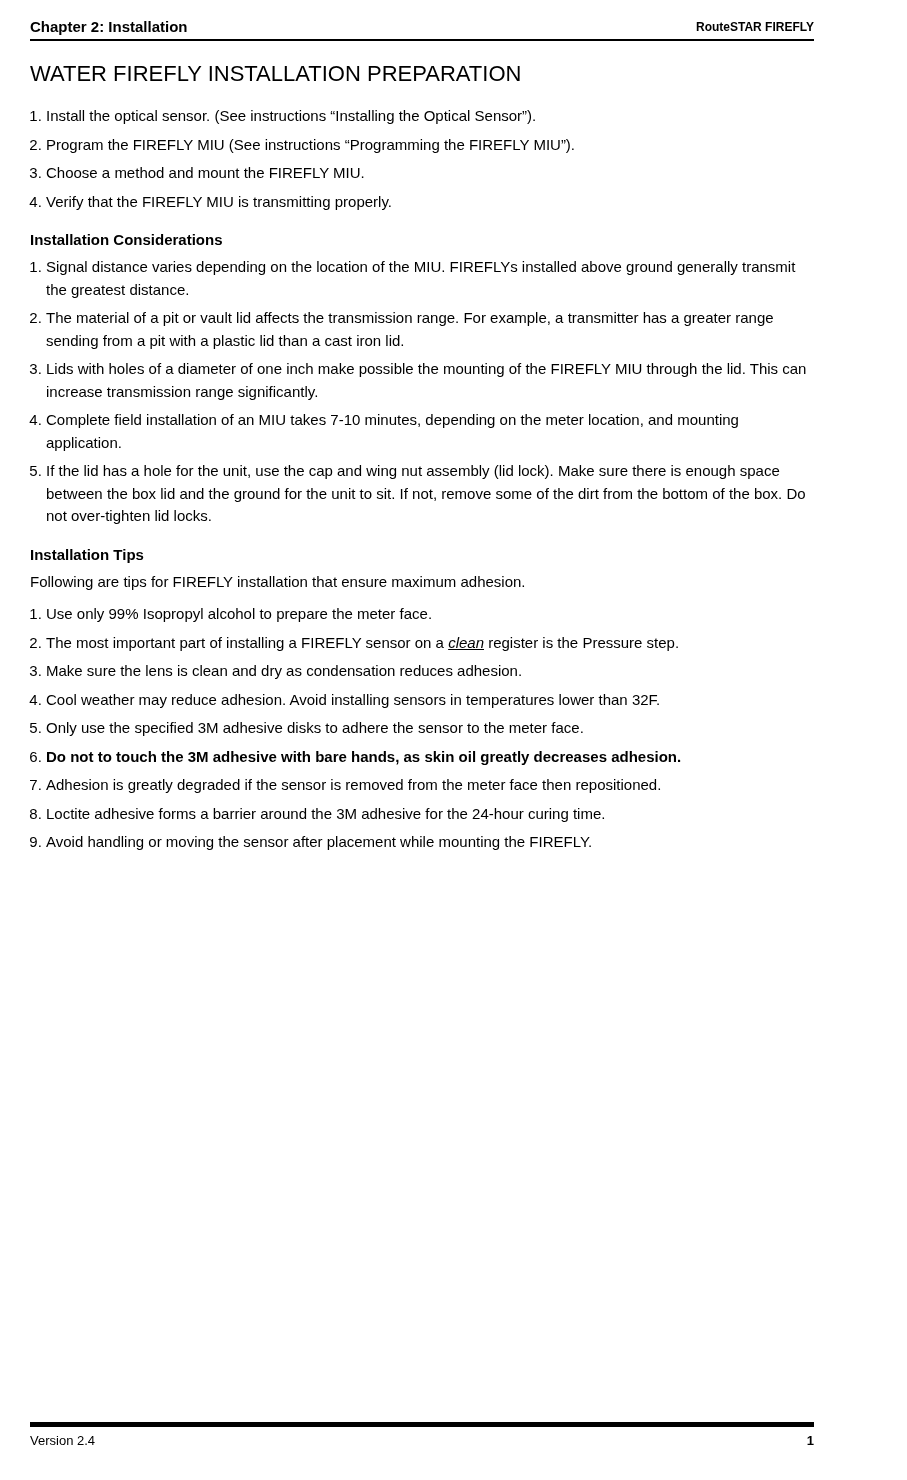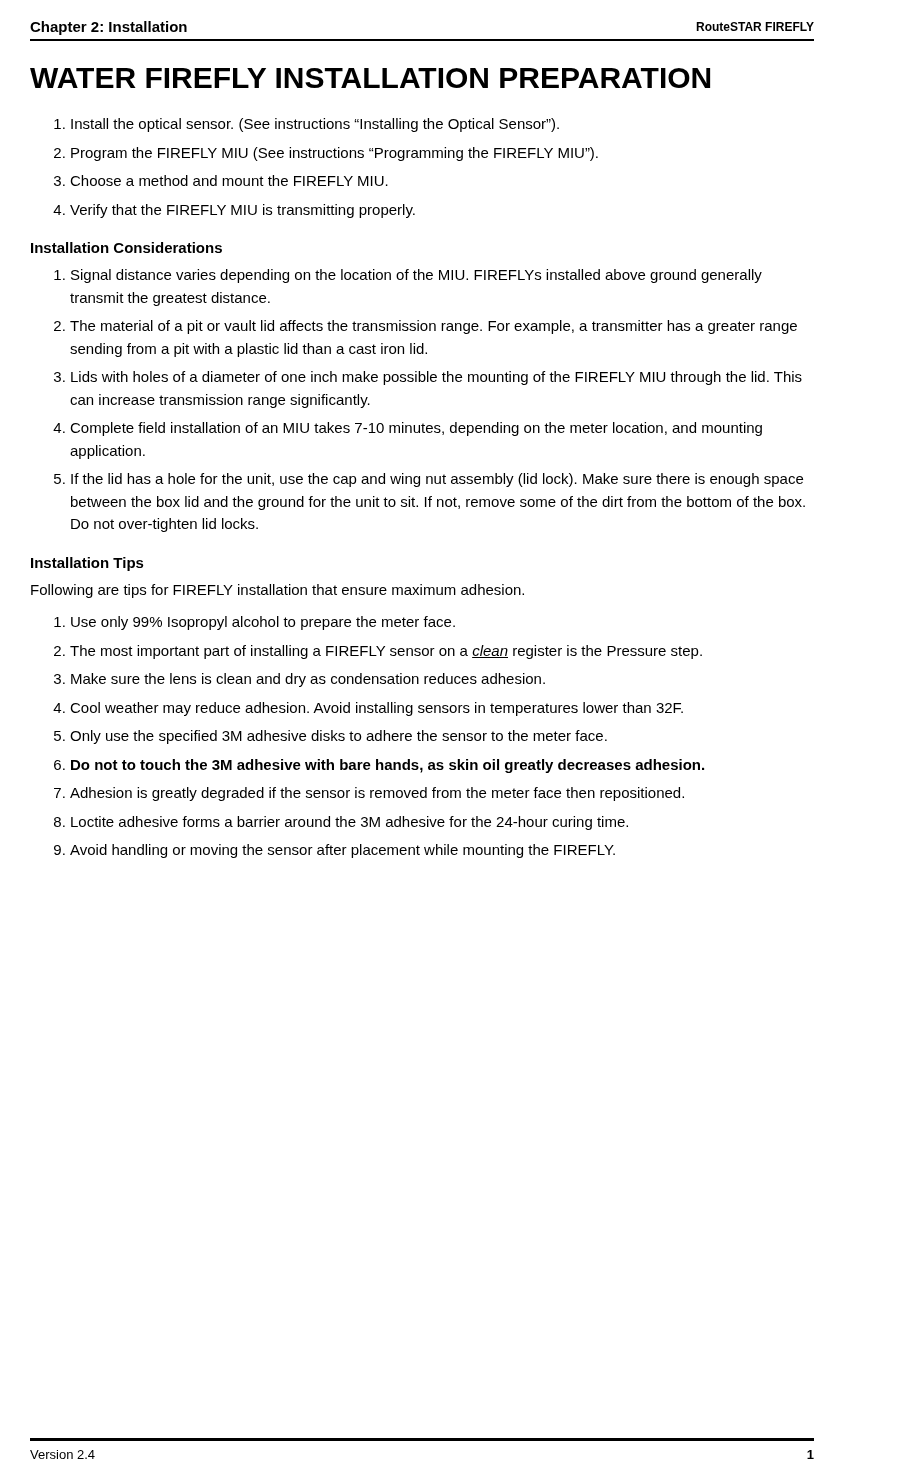--- a/index.html
+++ b/index.html
@@ -29,55 +29,55 @@
     }
     .header-left {
       font-weight: bold;
       font-size: 15px;
     }
     .header-right {
       font-weight: bold;
       font-size: 12px;
     }
     .page-title {
-      font-size: 30px;
-      font-weight: bold;
+      font-size: 22px;
+      font-weight: normal;
       margin-bottom: 18px;
       margin-top: 4px;
     }
     .section-heading {
       font-size: 15px;
       font-weight: bold;
       margin-bottom: 8px;
       margin-top: 18px;
     }
     .ordered-list {
-      margin-left: 40px;
+      margin-left: 16px;
       margin-bottom: 10px;
     }
     .ordered-list li {
       margin-bottom: 6px;
       line-height: 1.5;
     }
     .section-gap {
       margin-top: 18px;
     }
     .bold-italic {
       font-style: italic;
       text-decoration: underline;
     }
     .bold {
       font-weight: normal;
     }
     .footer {
       position: absolute;
-      bottom: 18px;
+      bottom: 32px;
       left: 30px;
       right: 30px;
-      border-top: 3px solid #000000;
+      border-top: 5px solid #000000;
       display: flex;
       justify-content: space-between;
       align-items: center;
       padding-top: 6px;
       font-size: 13px;
     }
     .footer-center {
       text-align: center;
       flex: 1;
     }

